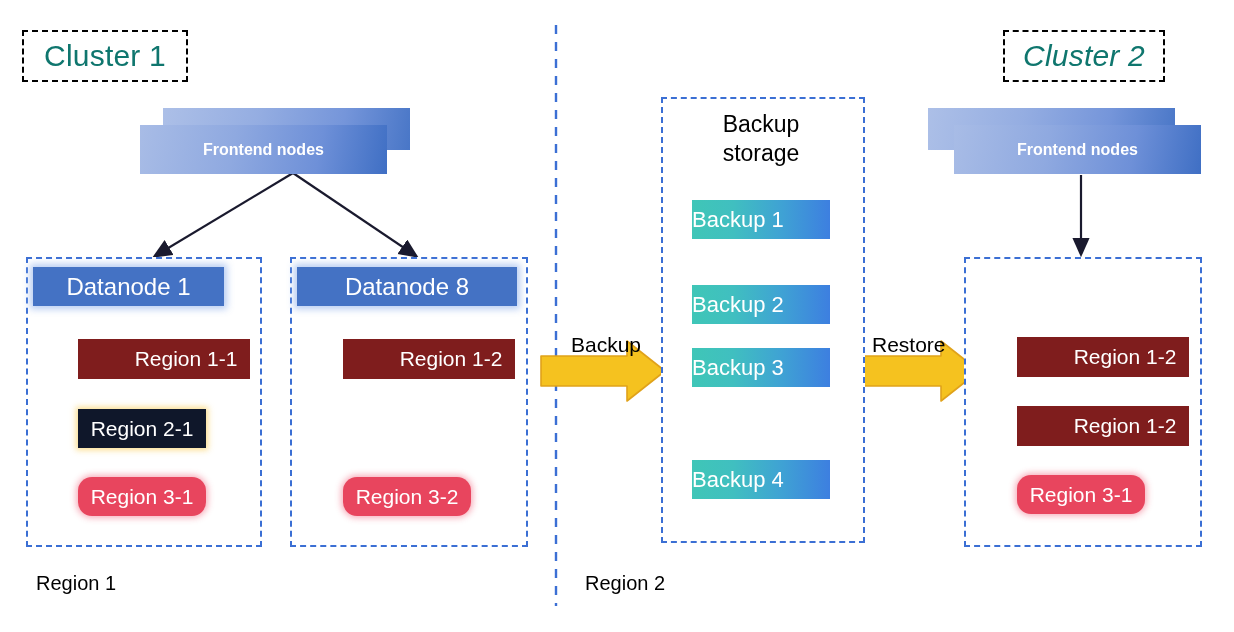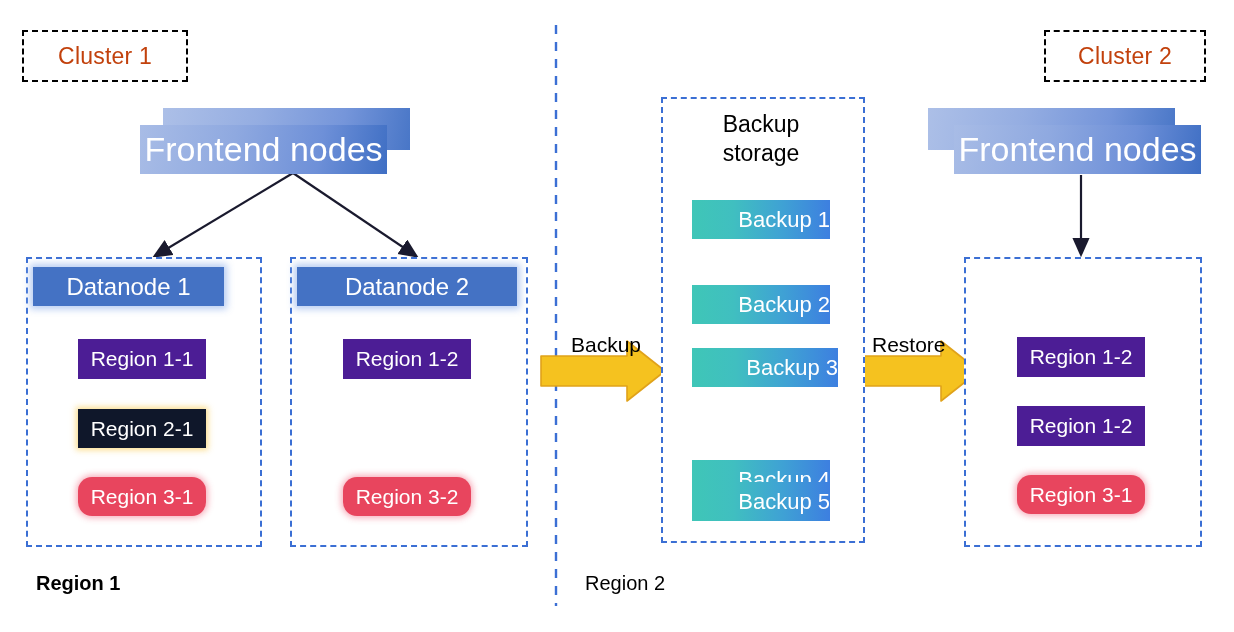--- a/index.html
+++ b/index.html
@@ -18,39 +18,40 @@
     overflow: hidden;
   }
   .abs { position: absolute; }
 
   
   .cluster-tag {
     border: 2px dashed #000000;
     display: flex;
     align-items: center;
     justify-content: center;
-    color: #c2410c;
-    font-size: 23px;
+    color: #0f766e;
+    font-size: 30px;
     letter-spacing: .2px;
     background: transparent;
   }
 
   
   .fe-stack { position: absolute; }
   .fe-card {
     position: absolute;
     background: linear-gradient(100deg, #a8bce6 0%, #8fa9e0 38%, #6e90d8 72%, #3f6fc4 100%);
   }
   .fe-card.back  { opacity: .95; }
   .fe-card.front {
     display: flex;
     align-items: center;
     justify-content: center;
     color: #ffffff;
-    font-size: 34px;
+    font-size: 16px;
+    font-weight: bold;
   }
 
   
   .node-box {
     border: 2px dashed #3b6fd4;
     background: #ffffff;
   }
 
   
   .dn-bar {
@@ -67,31 +68,31 @@
   
   .chip {
     position: absolute;
     display: flex;
     align-items: center;
     justify-content: center;
     color: #ffffff;
     font-size: 21px;
     white-space: nowrap;
   }
-  .chip.green  { background: #4c1d95; }
+  .chip.green  { background: #7f1d1d; padding-left: 44px; }
   .chip.amber  { background: #0f172a; box-shadow: 0 0 6px 2px rgba(250,215,120,.85); }
   .chip.red    { background: #e8455e; box-shadow: 0 0 6px 2px rgba(246,160,175,.85); border-radius: 14px; }
 
   
   .bchip {
     position: absolute;
     background: linear-gradient(90deg, #3fc6b7 0%, #40bfc0 30%, #3fa2d4 65%, #3d7fe0 100%);
     display: flex;
     align-items: center;
-    justify-content: flex-end;
+    justify-content: flex-start;
     color: #ffffff;
     font-size: 22px;
   }
 
   
   .bs-caption {
     position: absolute;
     text-align: center;
     color: #000000;
     font-size: 23px;
@@ -166,21 +167,21 @@
   </div>
   <div class="chip amber" style="left:78px; top:409px; width:128px; height:39px;">
     <span>Region 2-1</span>
   </div>
   <div class="chip red" style="left:78px; top:477px; width:128px; height:39px;">
     <span>Region 3-1</span>
   </div>
 
   <div class="abs node-box" style="left:290px; top:257px; width:234px; height:286px;"></div>
   <div class="dn-bar" style="left:297px; top:267px; width:220px; height:39px;">
-    <span>Datanode 2</span>
+    <span>Datanode 8</span>
   </div>
   <div class="chip green" style="left:343px; top:339px; width:128px; height:40px;">
     <span>Region 1-2</span>
   </div>
   <div class="chip red" style="left:343px; top:477px; width:128px; height:39px;">
     <span>Region 3-2</span>
   </div>
 
   <div class="flow-label" style="left:571px; top:333px;">
     <span>Backup</span>
@@ -191,35 +192,32 @@
     <div>Backup</div>
     <div>storage</div>
   </div>
 
   <div class="bchip" style="left:692px; top:200px; width:138px; height:39px;">
     <span>Backup 1</span>
   </div>
   <div class="bchip" style="left:692px; top:274px; width:138px; height:39px;margin-top:11px;">
     <span>Backup 2</span>
   </div>
-  <div class="bchip" style="left:692px; top:348px; width:138px; height:39px;padding-left:8px;">
+  <div class="bchip" style="left:692px; top:348px; width:138px; height:39px;">
     <span>Backup 3</span>
   </div>
   <div class="bchip" style="left:692px; top:420px; width:138px; height:39px;margin-top:40px;">
     <span>Backup 4</span>
   </div>
-  <div class="bchip" style="left:692px; top:482px; width:138px; height:39px;">
-    <span>Backup 5</span>
-  </div>
 
   <div class="flow-label" style="left:872px; top:333px;">
     <span>Restore</span>
   </div>
 
-  <div class="abs cluster-tag" style="left:1044px; top:30px; width:158px; height:48px;">
+  <div class="abs cluster-tag" style="left:1003px; top:30px; width:158px; height:48px;font-style:italic;">
     <span>Cluster 2</span>
   </div>
 
   <div class="fe-stack" style="left:928px; top:108px; width:270px; height:66px;">
     <div class="fe-card back" style="left:0px; top:0px; width:247px; height:42px;"></div>
     <div class="fe-card front" style="left:26px; top:17px; width:247px; height:49px;">
       <span>Frontend nodes</span>
     </div>
   </div>
 
@@ -227,20 +225,20 @@
   <div class="chip green" style="left:1017px; top:337px; width:128px; height:40px;">
     <span>Region 1-2</span>
   </div>
   <div class="chip green" style="left:1017px; top:406px; width:128px; height:40px;">
     <span>Region 1-2</span>
   </div>
   <div class="chip red" style="left:1017px; top:475px; width:128px; height:39px;">
     <span>Region 3-1</span>
   </div>
 
-  <div class="region-caption" style="left:36px; top:572px;font-weight:bold;">
+  <div class="region-caption" style="left:36px; top:572px;">
     <span>Region 1</span>
   </div>
   <div class="region-caption" style="left:585px; top:572px;">
     <span>Region 2</span>
   </div>
 
 </div>
 
 </body></html>

